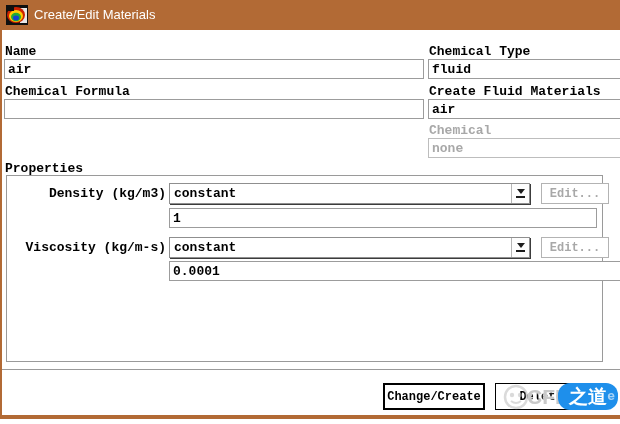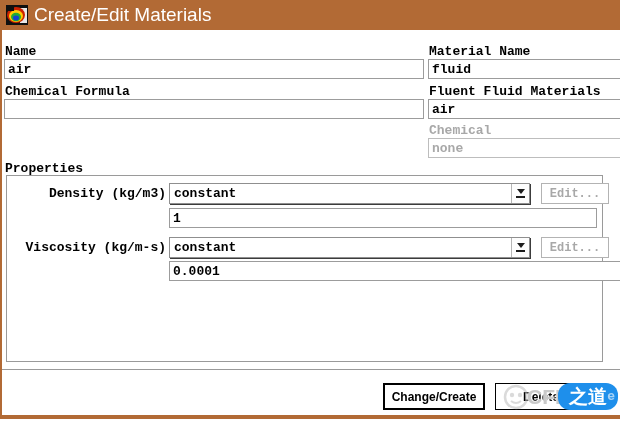--- a/index.html
+++ b/index.html
@@ -10,21 +10,21 @@
   
   .titlebar{
     position:absolute;left:0;top:0;width:620px;height:30px;
     background:#b26a35;display:flex;align-items:center;
   }
   .titlebar .app-icon{
     position:absolute;left:6px;top:5px;width:22px;height:20px;display:block;
   }
   .title-text{
     position:absolute;left:34px;top:0;line-height:30px;
-    color:#ffffff;font-family:"Liberation Sans",sans-serif;font-size:19px;
+    color:#ffffff;font-family:"Liberation Sans",sans-serif;font-size:13px;
   }
   .win-border-left{position:absolute;left:0;top:30px;width:2px;height:389px;background:#b26a35;}
   .win-border-bottom{position:absolute;left:0;top:415px;width:620px;height:4px;background:#b26a35;}
 
   
   .label{
     position:absolute;color:#000;font-size:13px;font-weight:700;
     white-space:nowrap;
   }
   .label.disabled{color:#a8a8a8;}
@@ -73,21 +73,21 @@
     text-align:center;line-height:19px;
   }
 
   .separator{
     position:absolute;left:2px;top:369px;width:618px;height:0;
     border-top:1px solid #9a9a9a;border-bottom:1px solid #ffffff;
   }
 
   .btn{
     position:absolute;box-sizing:border-box;background:#fff;color:#000;
-    font-family:Liberation Sans, sans-serif;font-size:12px;font-weight:700;
+    font-family:Liberation Mono, monospace;font-size:12px;font-weight:700;
     display:flex;align-items:center;justify-content:center;cursor:default;
   }
   .btn-change{left:383px;top:383px;width:102px;height:27px;border:2px solid #000;}
   .btn-delete{left:495px;top:383px;width:92px;height:27px;border:1px solid #000;}
 
   
   .wm-logo{
     position:absolute;left:502px;top:383px;width:28px;height:28px;opacity:.55;
     pointer-events:none;
   }
@@ -129,24 +129,24 @@
 </div>
 <div class="win-border-left"></div>
 <div class="win-border-bottom"></div>
 
 <span class="label" style="left:5px;top:44px;">Name</span>
 <input class="tinput" style="left: 4px; top: 59px; width: 420px;" value="air">
 
 <span class="label" style="left:5px;top:84px;">Chemical Formula</span>
 <input class="tinput" style="left: 4px; top: 99px; width: 420px;" value="">
 
-<span class="label" style="left:429px;top:44px;">Material Name</span>
+<span class="label" style="left:429px;top:44px;">Chemical Type</span>
 <input class="tinput" style="left: 428px; top: 59px; width: 196px;" value="fluid">
 
-<span class="label" style="left:429px;top:84px;">Fluent Fluid Materials</span>
+<span class="label" style="left:429px;top:84px;">Create Fluid Materials</span>
 <input class="tinput" style="left: 428px; top: 99px; width: 196px;" value="air">
 
 <span class="label disabled" style="left:429px;top:123px;">Chemical</span>
 <input class="tinput disabled" style="left: 428px; top: 138px; width: 196px;" value="none">
 
 <span class="label" style="left:5px;top:161px;">Properties</span>
 <div class="groupbox"></div>
 
 <span class="prop-label" style="left:4px;top:183px;">Density (kg/m3)</span>
 <div class="combo" style="left:169px;top:183px;">

